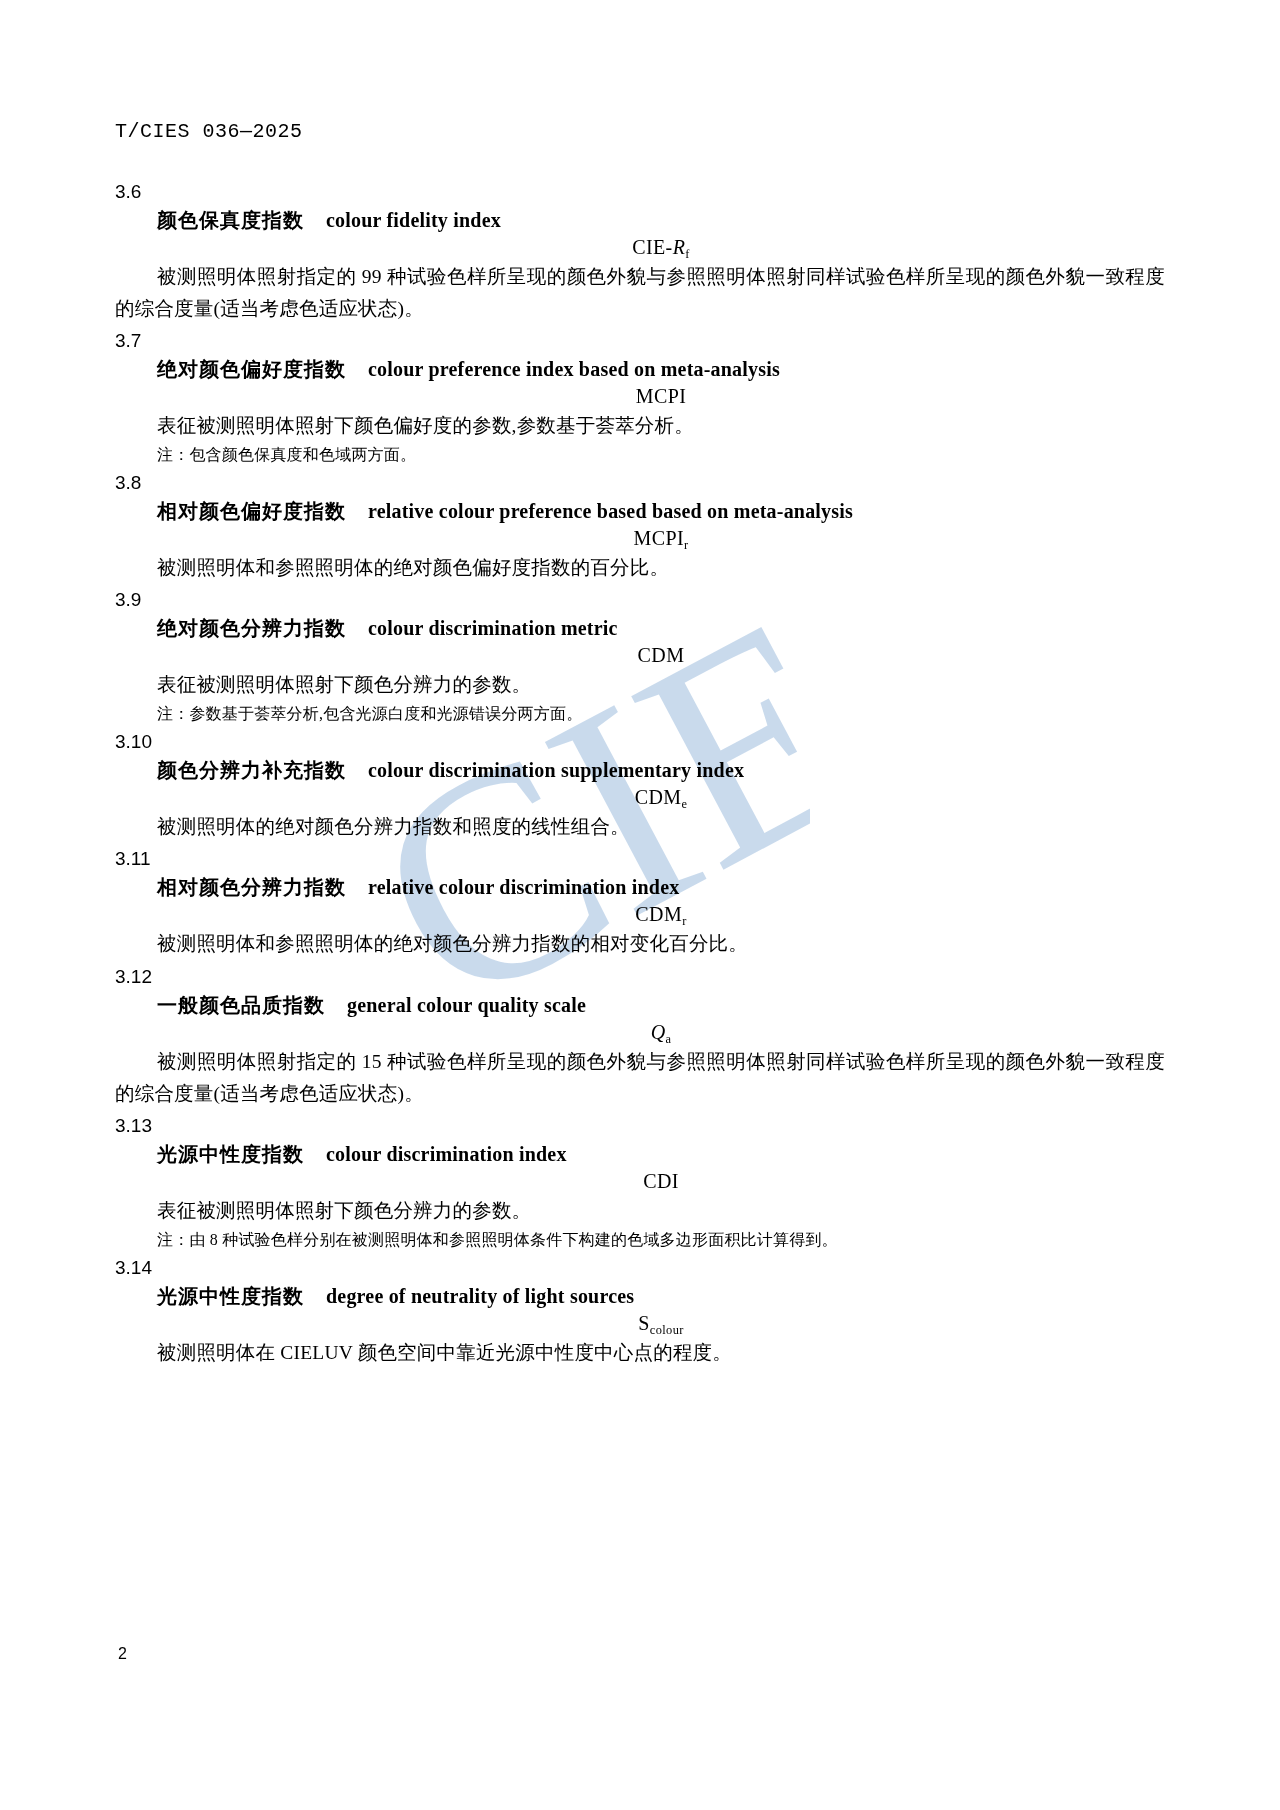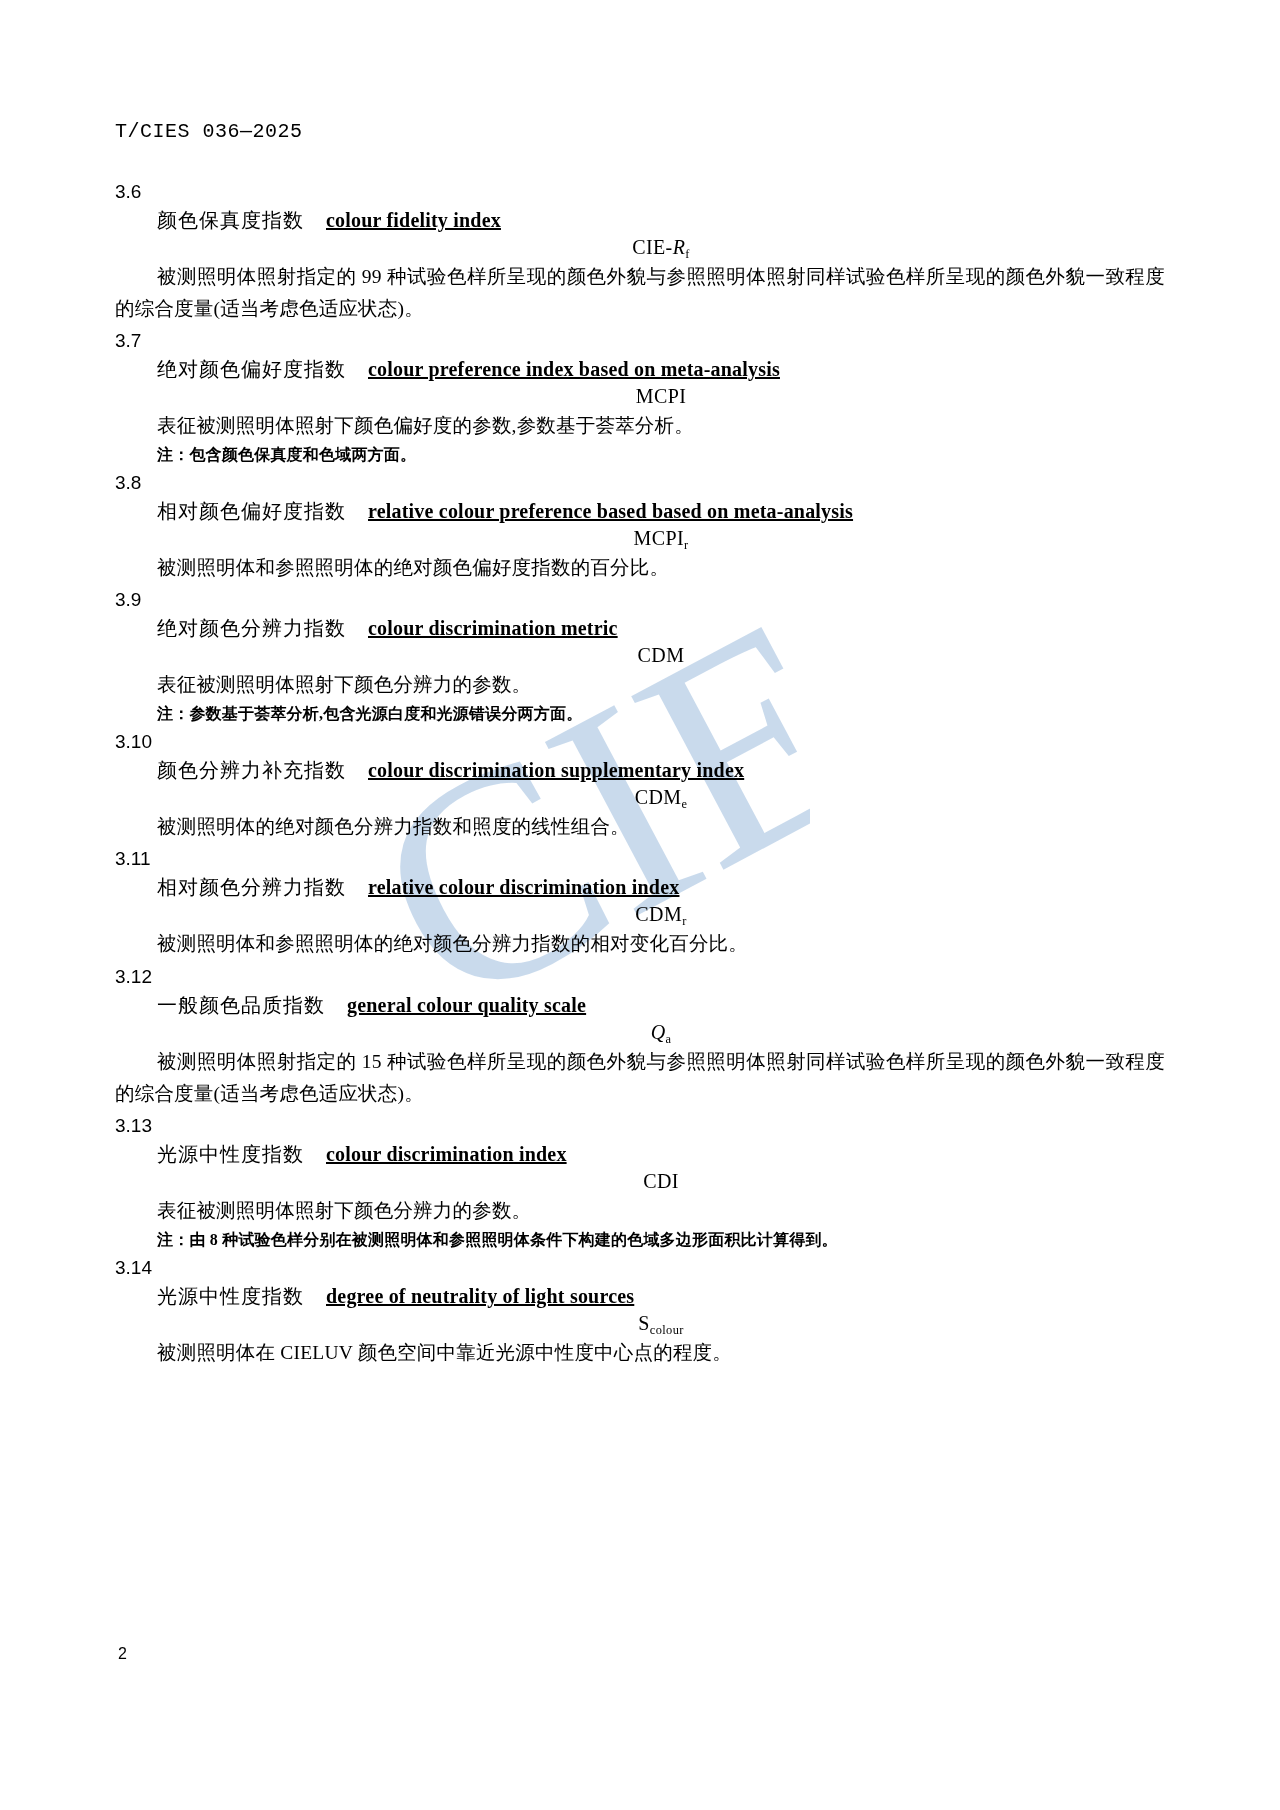--- a/index.html
+++ b/index.html
@@ -37,29 +37,28 @@
   }
   .term-line {
     margin-left: 42px;
     margin-top: 4px;
     margin-bottom: 2px;
     font-size: 20px;
     font-weight: bold;
     font-family: "Liberation Serif", serif;
   }
   .term-cn {
-    font-weight: normal;
+    font-weight: bold;
     letter-spacing: 1px;
     text-align: center;
   }
   .term-en {
     font-weight: bold;
     margin-left: 22px;
     letter-spacing: 0.2px;
-    text-decoration: underline;
   }
   .symbol {
     margin-left: 42px;
     font-size: 20px;
     margin-top: 2px;
     margin-bottom: 2px;
     font-family: "Liberation Serif", serif;
     letter-spacing: 0.4px;
     text-align: center;
   }
@@ -78,21 +77,20 @@
     margin-bottom: 2px;
     text-align: justify;
     letter-spacing: 0.2px;
   }
   .note {
     font-size: 16px;
     margin-left: 42px;
     margin-top: 3px;
     margin-bottom: 2px;
     letter-spacing: 0.2px;
-    font-weight: bold;
   }
   .page-number {
     position: absolute;
     left: 118px;
     top: 1645px;
     font-size: 16px;
     font-family: "Liberation Sans", sans-serif;
   }
   .watermark {
     position: absolute;

